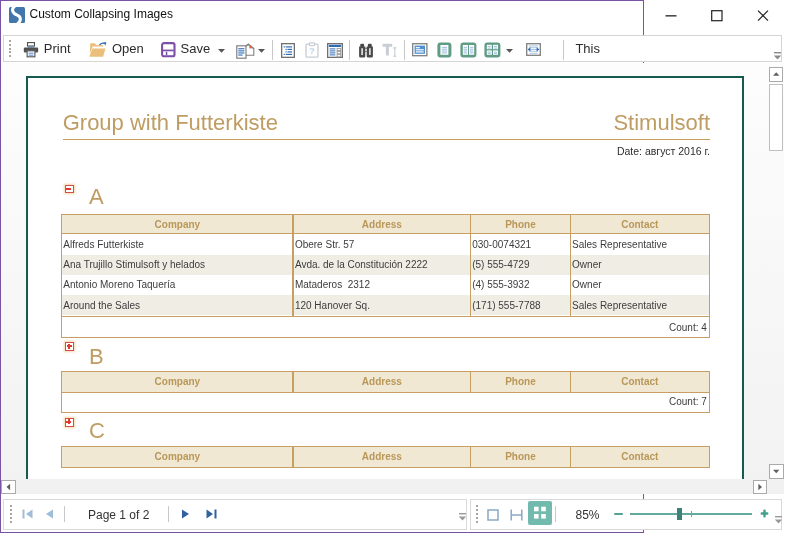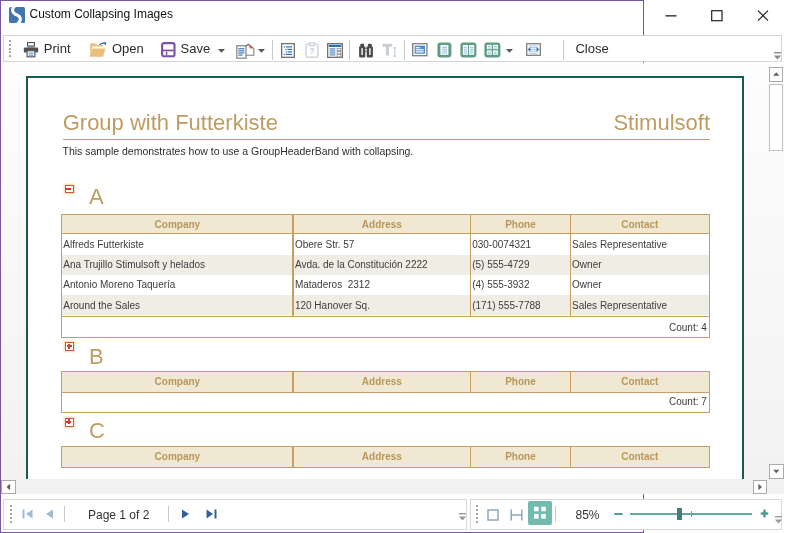--- a/index.html
+++ b/index.html
@@ -233,33 +233,33 @@
       <rect x="3" y="2.4" width="9" height="1"></rect>
       <rect x="3" y="4.2" width="9" height="1"></rect>
       <rect x="3" y="6" width="9" height="1"></rect>
       <rect x="3" y="7.8" width="9" height="1"></rect>
       <rect x="3.6" y="9.8" width="7.8" height="1"></rect>
     </g>
     <path d="M1.6,6.4 l2.8,-2.2 v4.4 z" fill="#2e6db4"></path>
     <path d="M13.4,6.4 l-2.8,-2.2 v4.4 z" fill="#2e6db4"></path>
   </svg>
   <div class="tsep" style="left:562px"></div>
-  <div class="tlabel" style="left:574.4px">Close</div>
+  <div class="tlabel" style="left:574.4px">This</div>
 
   <svg class="abs" style="left:771.5px;top:50px" width="9" height="10" viewBox="0 0 9 10">
     <rect x="1" y="1" width="7" height="1.4" fill="#8a8a8a"></rect>
     <path d="M0.8,4.5 h7.4 l-3.7,4 z" fill="#8a8a8a"></path>
   </svg>
 
   <div id="view"></div>
   <div id="page">
     <div class="h1" style="left:34.7px;top:33.6px">Group with Futterkiste</div>
     <div class="h1" style="left:585px;top:33.6px;width:97px;text-align:right">Stimulsoft</div>
     <div class="abs" style="left:34.7px;top:60.3px;width:647.8px;height:1.5px;background:#c7a061"></div>
-    <div class="sub" style="left:34.5px;top:67.5px">This sample demonstrates how to use a GroupHeaderBand with collapsing.</div>
+    <div class="sub" style="left:482px;top:67.5px;width:200px;text-align:right">Date: август 2016 г.</div>
 
     <div class="gicon" style="left:36.8px;top:106.4px">
         <i style="left:0.6px;top:1.95px;width:5px;height:1.9px"></i>
       </div>
     <div class="glet" style="left:61px;top:108.1px">A</div>
     <div class="rtbl" style="left:33.3px;top:135.7px;width:649px;height:103.1px">
       <div class="hdrrow">
         <div class="hcell" style="left:0;width:230.2px">Company</div>
         <div class="hcell" style="left:231.6px;width:175.9px">Address</div>
         <div class="hcell" style="left:408.9px;width:98.5px">Phone</div>

